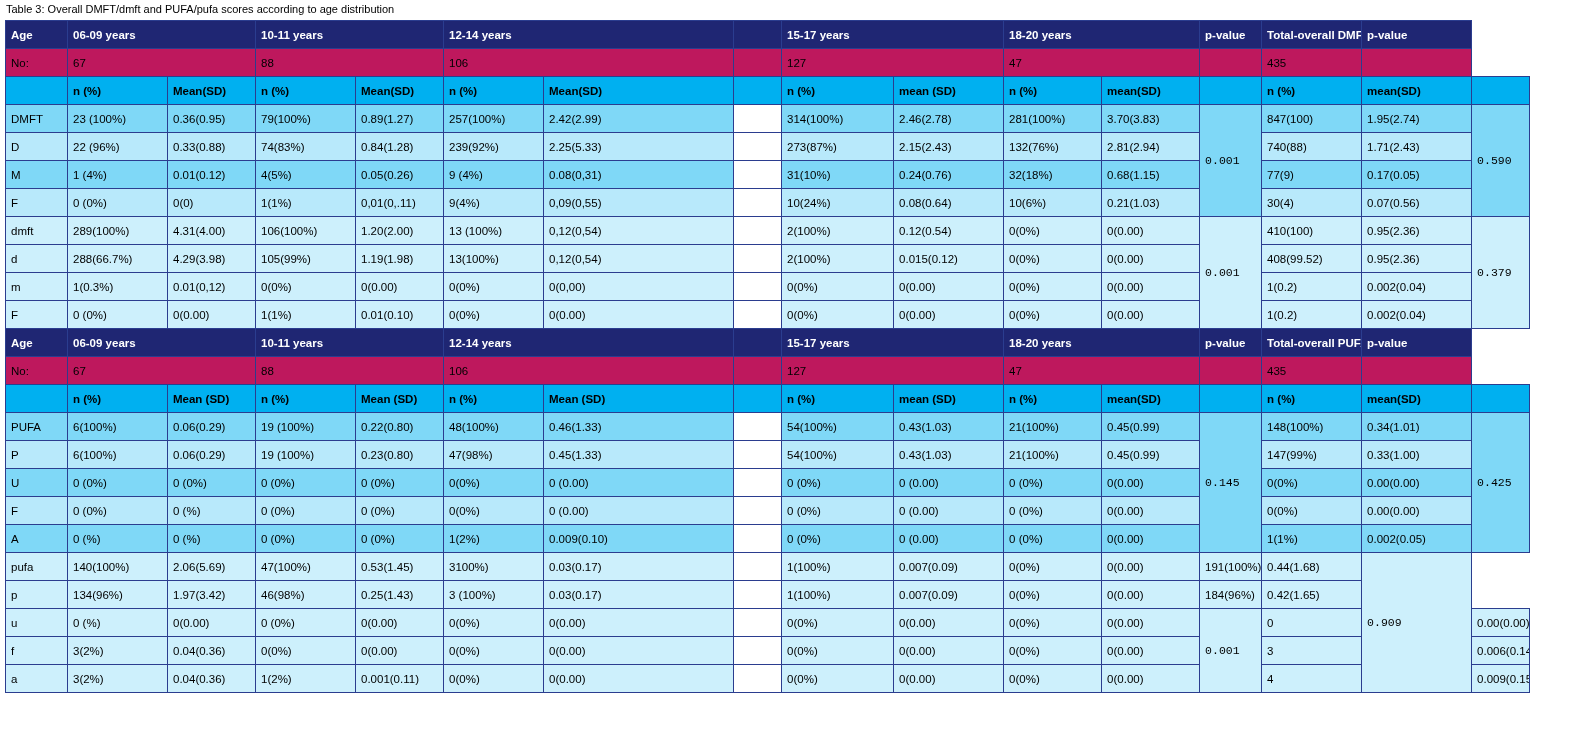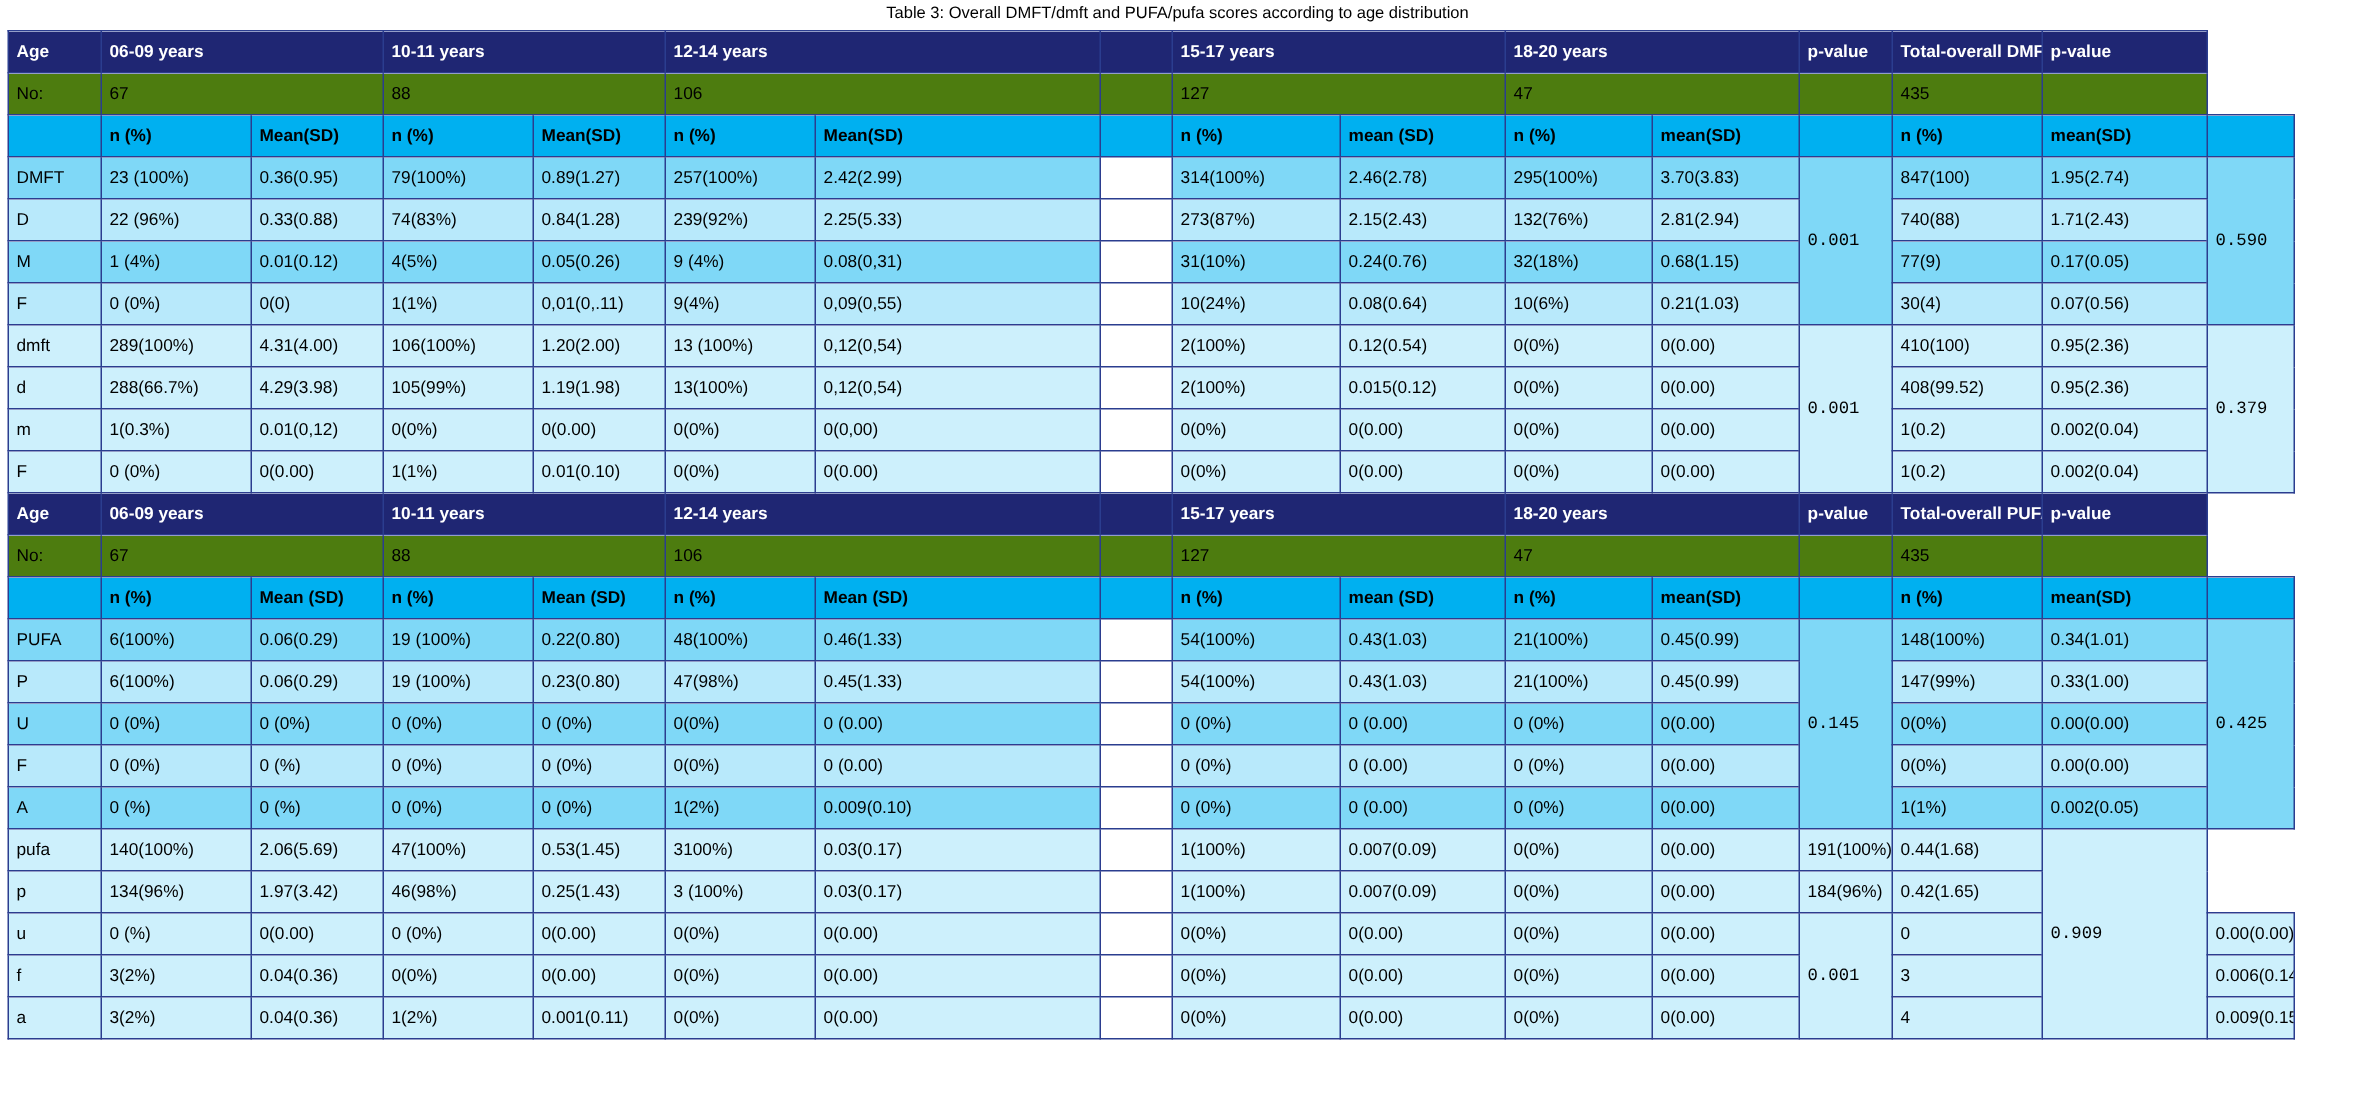--- a/index.html
+++ b/index.html
@@ -11,21 +11,20 @@
     font-family: "Liberation Sans", sans-serif;
     width: 1570px;
     height: 741px;
     overflow: hidden;
   }
   .caption {
     font-size: 11px;
     color: #000000;
     padding: 3px 6px 4px 6px;
     line-height: 13px;
-    text-align: center;
   }
   table.tbl {
     border-collapse: collapse;
     table-layout: fixed;
     width: 1369px;
     margin-left: 5px;
     font-size: 11.5px;
     color: #000000;
   }
   table.tbl td {
@@ -38,21 +37,21 @@
   }
   
   .hdr-dark td {
     background: #1f2673;
     color: #ffffff;
     font-weight: bold;
     border-color: #ffffff;
     height: 22px;
   }
   .hdr-pale td {
-    background: #4d7c0f;
+    background: #be185d;
     color: #000000;
     border-color: #2b3d8f;
   }
   .hdr-cyan td {
     background: #00b0f0;
     color: #000000;
     font-weight: bold;
     border-color: #ffffff;
   }
   .row-mid td {
@@ -169,21 +168,21 @@
       <td class="b">DMFT</td>
       <td>23 (100%)</td>
       <td>0.36(0.95)</td>
       <td class="b">79(100%)</td>
       <td>0.89(1.27)</td>
       <td>257(100%)</td>
       <td>2.42(2.99)</td>
       <td class="blank"></td>
       <td>314(100%)</td>
       <td>2.46(2.78)</td>
-      <td>295(100%)</td>
+      <td>281(100%)</td>
       <td>3.70(3.83)</td>
       <td class="pv" rowspan="4">0.001</td>
       <td>847(100)</td>
       <td>1.95(2.74)</td>
       <td class="pv" rowspan="4">0.590</td>
     </tr>
 
     <tr class="row-light">
       <td>D</td>
       <td>22 (96%)</td>

